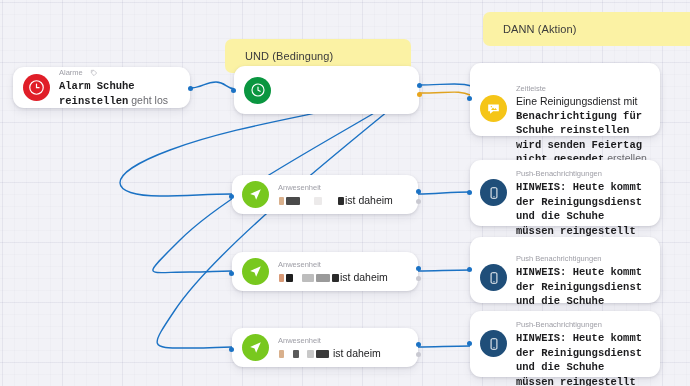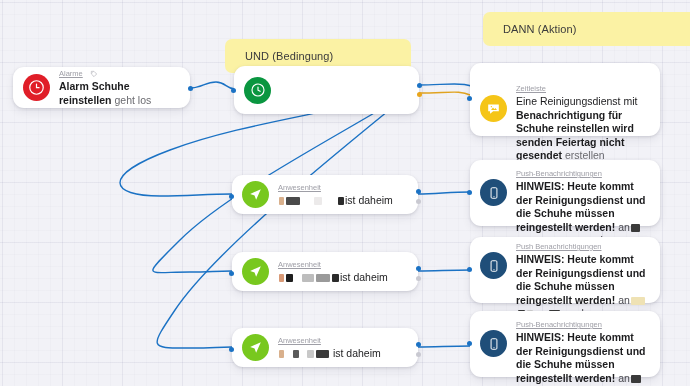--- a/index.html
+++ b/index.html
@@ -57,29 +57,28 @@
   }
   .node.big .badge { width: 27px; height: 27px; }
   .node .body { flex: 1 1 auto; min-width: 0; }
   .kicker {
     font-size: 7.5px;
     color: #9e9ea6;
     line-height: 11px;
     margin-bottom: 1px;
     display: flex; align-items: center; gap: 7px;
     white-space: nowrap;
-    text-decoration: underline;
   }
   .title {
     font-size: 10.5px;
     color: #1c1c1e;
     line-height: 13.5px;
     font-weight: 400;
   }
-  .title b { font-weight: 700; }
+  .title b { font-weight: 700; font-family: Liberation Mono, monospace; }
 
   
   .rd { display:inline-block; height:8px; vertical-align:-1px; border-radius:1px; margin:0 1px; }
 
   
   .port {
     position: absolute;
     width: 5px; height: 5px;
     border-radius: 50%;
     background: #1b72c4;
@@ -251,21 +250,21 @@
         <span>Push-Benachrichtigungen</span>
       </div>
       <div class="title">
         <b>HINWEIS: Heute kommt der Reinigungsdienst und die Schuhe müssen reingestellt werden!</b>
         <span style="color:#4a4a50">an</span><span><span class="rd" style="width:9px;background:#3a3a3a"></span><br><span class="rd" style="width:20px;background:#6e6e6e;margin-left:14px"></span><span class="rd" style="width:10px;background:#c4c4c4"></span><span class="rd" style="width:6px;background:transparent"></span><span class="rd" style="width:7px;background:#2e2e2e"></span></span><span style="color:#4a4a50">senden</span>
       </div>
     </div>
     <div class="port" style="left:-3px; top:30px;"></div>
   </div>
 
-  <div class="node big" style="left:470px; top:237px; width:190px; height:66px; align-items:flex-start; padding-top:4px;justify-content:flex-end;">
+  <div class="node big" style="left:470px; top:237px; width:190px; height:66px; align-items:flex-start; padding-top:16px;justify-content:flex-end;">
     <div class="badge" style="background:#1f4e79; margin-top:11px;">
       <svg class="ico-svg" width="14" height="14" viewBox="0 0 24 24">
         <rect x="7" y="3" width="10" height="18" rx="2" fill="none" stroke="#ffffff" stroke-width="1.7"></rect>
         <circle cx="12" cy="18" r="0.9" fill="#ffffff"></circle>
       </svg>
     </div>
     <div class="body">
       <div class="kicker">
         <span>Push Benachrichtigungen</span>
       </div>

